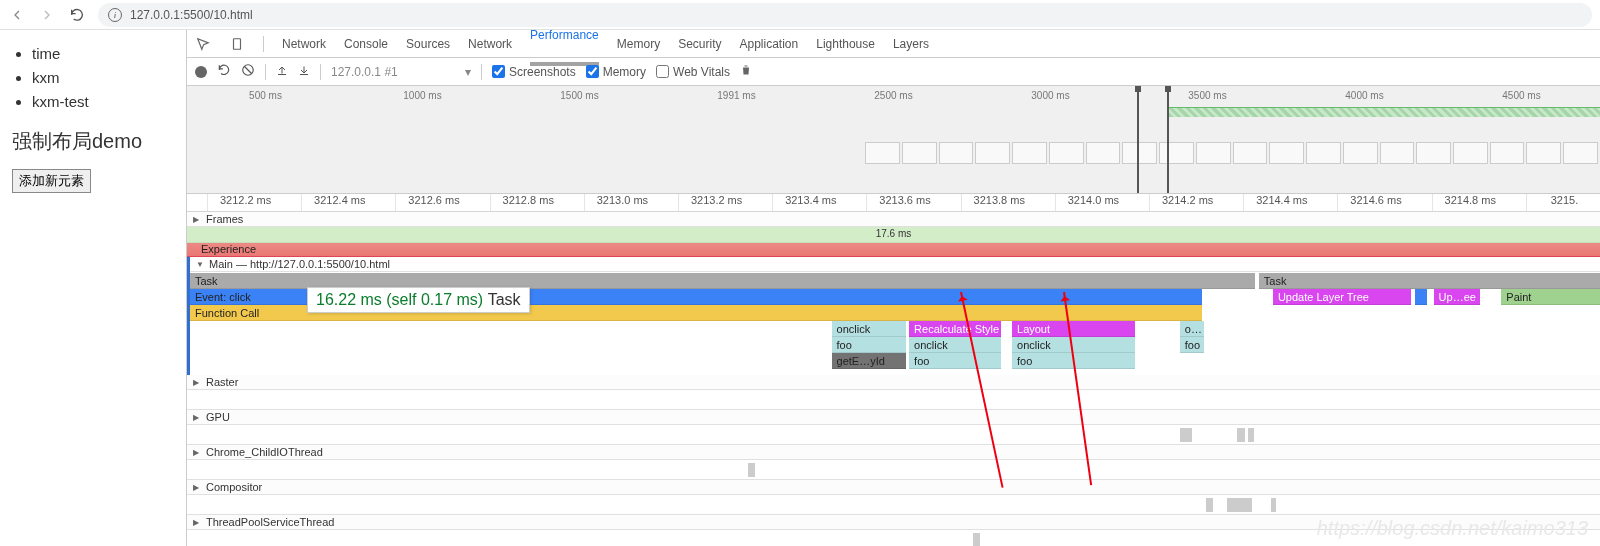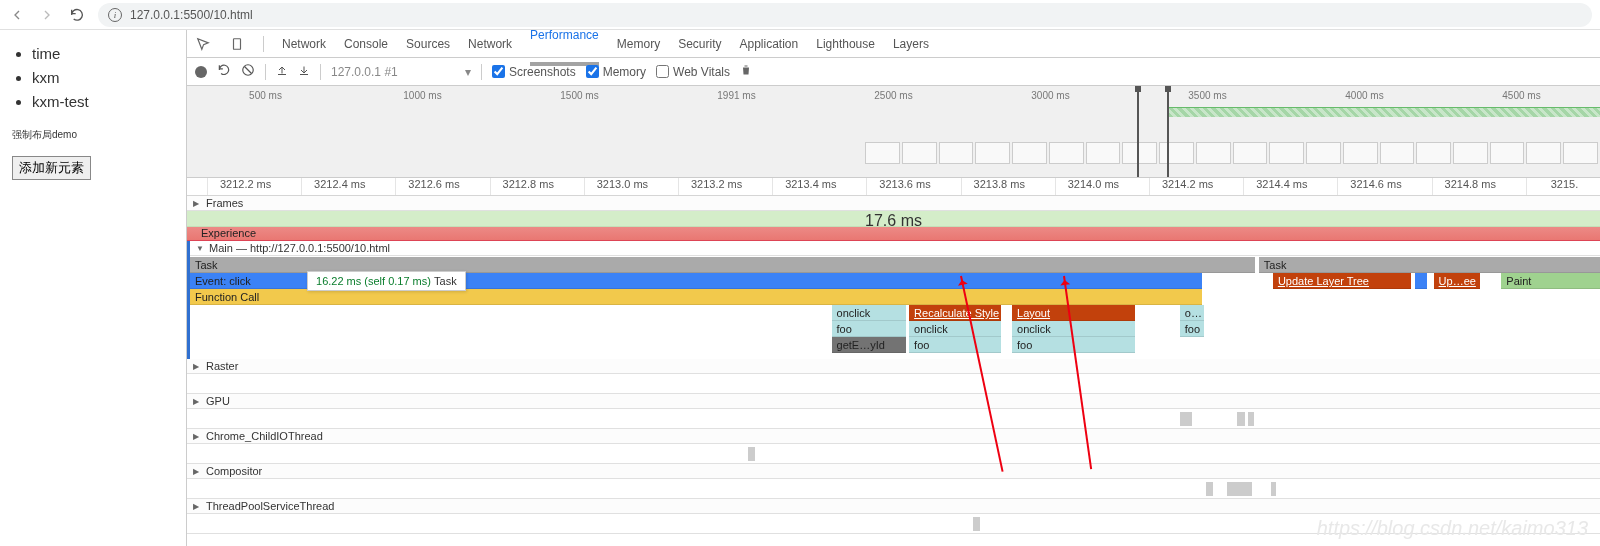--- a/index.html
+++ b/index.html
@@ -8,67 +8,67 @@
 .browser-bar { height: 30px; background: #fff; border-bottom: 1px solid #e0e0e0; display: flex; align-items: center; padding: 0 8px; gap: 12px; }
 .nav-btn { width: 18px; height: 18px; display: flex; align-items: center; justify-content: center; color: #777; cursor: pointer; }
 .nav-btn svg { width: 16px; height: 16px; }
 .url-container { flex: 1; height: 24px; background: #f1f3f4; border-radius: 12px; display: flex; align-items: center; padding: 0 10px; gap: 8px; color: #555; }
 .info-icon { width: 14px; height: 14px; border: 1px solid #666; border-radius: 50%; display: flex; align-items: center; justify-content: center; font-size: 9px; font-style: italic; font-family: serif; }
 
 .content { display: flex; height: calc(100% - 30px); }
 .page { width: 186px; padding: 12px 4px 12px 12px; background: #fff; }
 .page ul { list-style: disc; padding-left: 20px; margin-bottom: 14px; }
 .page ul li { font-size: 15px; line-height: 1.6; }
-.page h3 { font-size: 10px; font-weight: normal; margin-bottom: 14px; }
+.page h3 { font-size: 20px; font-weight: normal; margin-bottom: 14px; }
 .page button { font-size: 13px; padding: 2px 6px; border: 1px solid #888; background: #efefef; cursor: pointer; }
 
 .devtools { flex: 1; border-left: 1px solid #ccc; display: flex; flex-direction: column; background: #fff; }
 .dt-tabs { height: 28px; border-bottom: 1px solid #ccc; display: flex; align-items: center; padding: 0 8px; gap: 18px; color: #555; }
 .dt-tabs .ico { width: 16px; height: 16px; display: flex; align-items: center; justify-content: center; }
 .dt-tabs .tab { cursor: pointer; padding: 6px 0; }
 .dt-tabs .tab.active { color: #1a73e8; border-bottom: 4px solid #a3a3a3; padding-bottom: 20px; }
 
 .dt-toolbar { height: 28px; border-bottom: 1px solid #ccc; display: flex; align-items: center; padding: 0 8px; gap: 10px; color: #555; }
 .rec-dot { width: 12px; height: 12px; border-radius: 50%; background: #666; }
 .sep { width: 1px; height: 16px; background: #ccc; }
 .dropdown { color: #888; display: flex; align-items: center; gap: 4px; min-width: 140px; }
 .chk { display: flex; align-items: center; gap: 4px; }
 .chk input { accent-color: #1a73e8; }
 
-.overview { height: 92px; background: #f0f0f0; border-bottom: 1px solid #ccc; position: relative; }
+.overview { height: 108px; background: #f0f0f0; border-bottom: 1px solid #ccc; position: relative; }
 .ov-ticks { display: flex; padding-top: 4px; color: #777; font-size: 10px; }
 .ov-ticks span { flex: 1; text-align: center; }
 .ov-sel { position: absolute; left: 67.2%; top: 0; width: 2.3%; height: 100%; border-left: 2.5px solid #555; border-right: 2.5px solid #555; }
 .ov-sel::before, .ov-sel::after { content:""; position:absolute; top:0; width:6px; height:6px; background:#555; }
 .ov-sel::before { left:-4px; } .ov-sel::after { right:-4px; }
 .ov-green { position: absolute; left: 69.5%; right: 0; top: 21px; height: 10px; background: repeating-linear-gradient(45deg,#a5d6a7,#a5d6a7 3px,#c8e6c9 3px,#c8e6c9 6px); border-top: 1px solid #66bb6a; }
 .ov-boxes { position: absolute; left: 48%; right: 0; top: 56px; height: 22px; display: flex; }
 .ov-boxes span { flex: 1; border: 1px solid #ccc; margin-right: 2px; background: #f9f9f9; }
 
 .ruler { height: 18px; border-bottom: 1px solid #d5d5d5; display: flex; font-size: 11px; color: #555; }
 .ruler span { flex: 1; text-align: center; padding-left: 2px; border-left: 1px solid #e5e5e5; margin-left: 20px; }
 
 .lanes { flex: 1; position: relative; background: #fff; overflow: hidden; }
 .lane-head { font-size: 11px; color: #333; padding: 1px 6px; border-bottom: 1px solid #e0e0e0; display: flex; align-items: center; gap: 5px; background:#fcfcfc; }
 .tri { font-size: 8px; color: #666; display:inline-block; width:8px; }
-.frames-lane { height: 16px; background: #d4edc9; border-bottom: 1px solid #c5dfb8; position: relative; font-size: 16px; }
+.frames-lane { height: 16px; background: #d4edc9; border-bottom: 1px solid #c5dfb8; position: relative; font-size: 10px; }
 .frames-lane .center { position: absolute; left: 50%; transform: translateX(-50%); top: 1px; }
 .exp-lane { height: 14px; background: linear-gradient(#ec8a86,#e97772); border-bottom: 1px solid #d45; font-size: 11px; padding-left: 14px; color:#222; }
 
 .main-lane { position: relative; border-left: 3px solid #3070d0; }
 .bar { position: absolute; height: 16px; font-size: 11px; padding-left: 5px; overflow: hidden; white-space: nowrap; border-bottom:1px solid rgba(0,0,0,0.1); text-overflow: ellipsis; line-height:16px; }
 .task-gray { background: #aaa; color:#222; }
 .evt-yellow { background: #3b82f6; color:#222; }
 .fn-yellow { background: #f2c94c; color:#222; }
 .teal { background: #b5e0e2; color:#222; }
-.purple { background: #c2410c; color:#fff;text-decoration:underline; }
+.purple { background: #d946ef; color:#fff; }
 .beige { background: #737373; color:#222; }
 .green-pale { background: #9fd28f; color:#222; }
 
-.tooltip { position: absolute; background: #fff; border:1px solid #ccc; padding: 3px 8px; font-size: 11px; box-shadow: 1px 1px 3px rgba(0,0,0,0.15); z-index:10; }
+.tooltip { position: absolute; background: #fff; border:1px solid #ccc; padding: 3px 8px; font-size: 16px; box-shadow: 1px 1px 3px rgba(0,0,0,0.15); z-index:10; }
 .tooltip .g { color: #0a7d2c; }
 
 .sub-lane { height: 20px; border-bottom: 1px solid #e0e0e0; position: relative; }
 .sub-lane .gblock { position:absolute; top:3px; height:14px; background:#ccc; }
 
 .watermark { position: absolute; right: 12px; bottom: 6px; font-size: 20px; color: #e8e8e8; font-style: italic; z-index:50; }
 
 .arrow { position: absolute; width: 2px; background: #e01; transform-origin: top center; z-index: 20; }
 .arrow::after { content:""; position:absolute; top:-1px; left:-4px; border:5px solid transparent; border-bottom-color:#e01; }
 </style>

